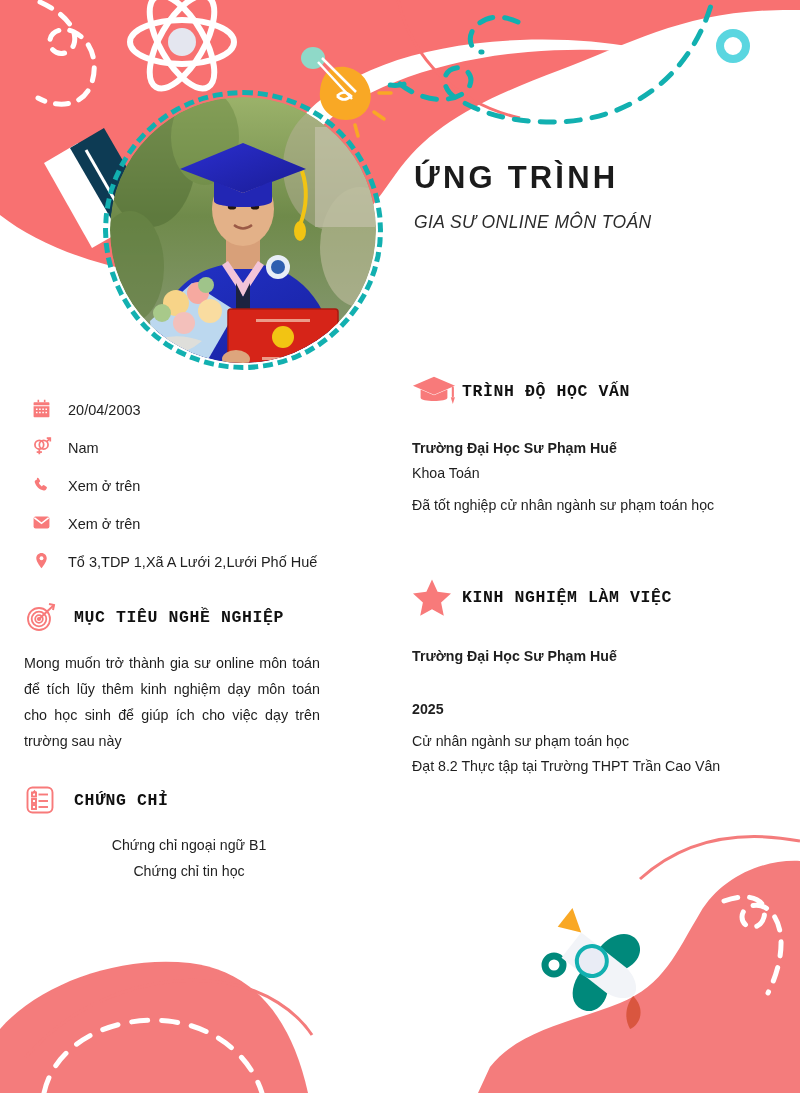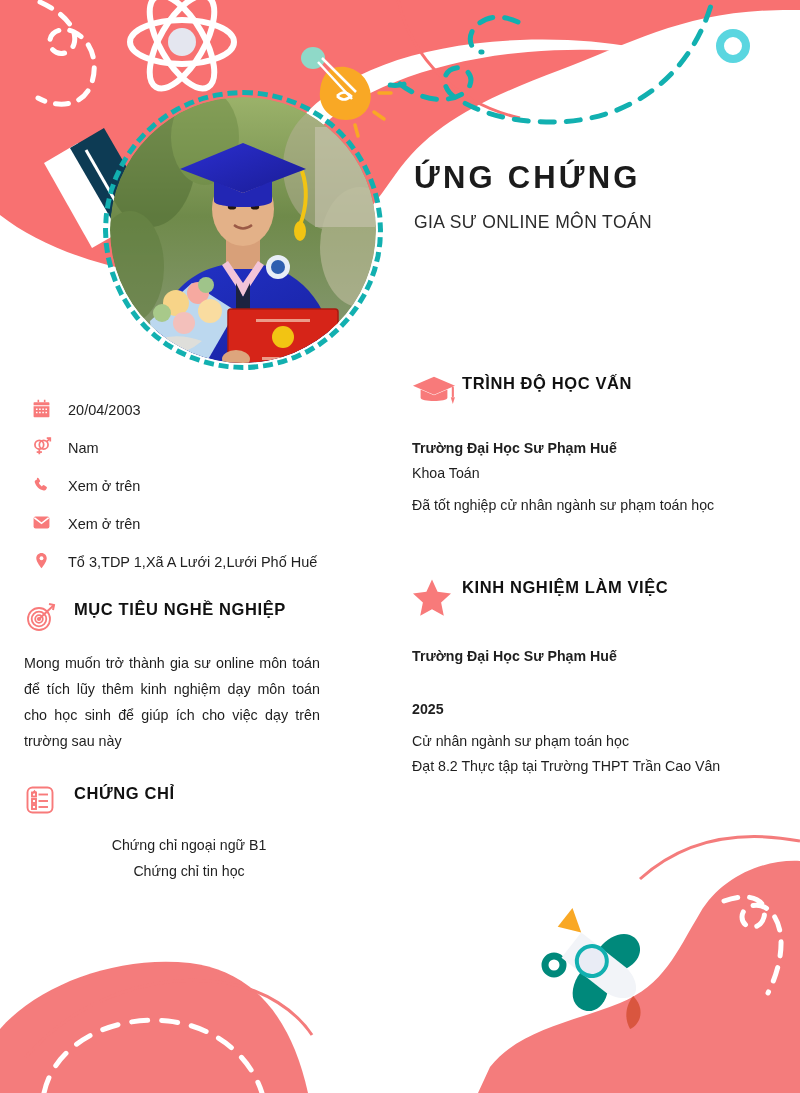--- a/index.html
+++ b/index.html
@@ -65,20 +65,21 @@
     font-weight: bold;
     letter-spacing: 3.2px;
     color: #1b1b1b;
     line-height: 1.15;
   }
   .cv-subtitle {
     margin-top: 16px;
     font-size: 17.5px;
     letter-spacing: 0.4px;
     color: #2b2b2b;
+    font-style: italic;
   }
 
   
   .col-left {
     position: absolute;
     left: 24px;
     top: 380px;
     width: 330px;
     z-index: 6;
   }
@@ -108,22 +109,24 @@
   .contact-txt {
     font-size: 14.5px;
     color: #1f1f1f;
     padding-left: 10px;
     white-space: nowrap;
   }
 
   
   .sec-head {
     display: flex;
+    align-items: center;
     margin-top: 30px;
     margin-bottom: 4px;
+    font-family: Liberation Mono, monospace;
   }
   .sec-ico {
     width: 44px;
     flex: 0 0 44px;
     display: flex;
     align-items: center;
     justify-content: flex-start;
     color: #f87a7a;
   }
   .sec-ico svg { display: block; }
@@ -299,21 +302,21 @@
         <ellipse cx="196" cy="266" rx="15" ry="9" fill="#dda57d"></ellipse>
 
         <circle cx="168" cy="170" r="12" fill="#e8eef7"></circle>
         <circle cx="168" cy="170" r="7" fill="#2f5fb0"></circle>
       </g>
     </svg>
   </div>
   <div class="photo-ring"></div>
 
   <div class="header-text">
-    <div class="cv-title">ỨNG CHỨNG</div>
+    <div class="cv-title">ỨNG TRÌNH</div>
     <div class="cv-subtitle">GIA SƯ ONLINE MÔN TOÁN</div>
   </div>
 
   <div class="col-left">
 
     <div>
 
       <div class="contact-row">
         <span class="contact-ico">
           <svg width="19" height="19" viewBox="0 0 24 24" fill="currentColor">

